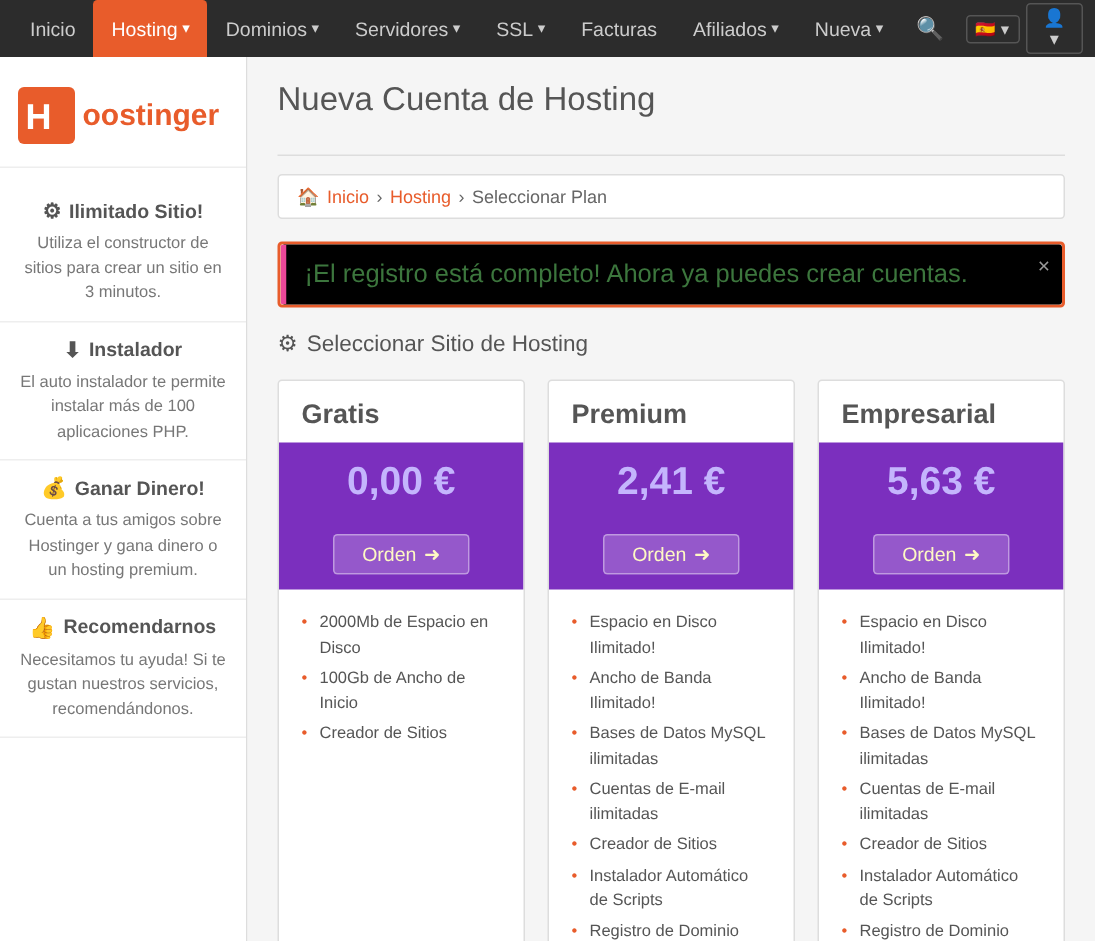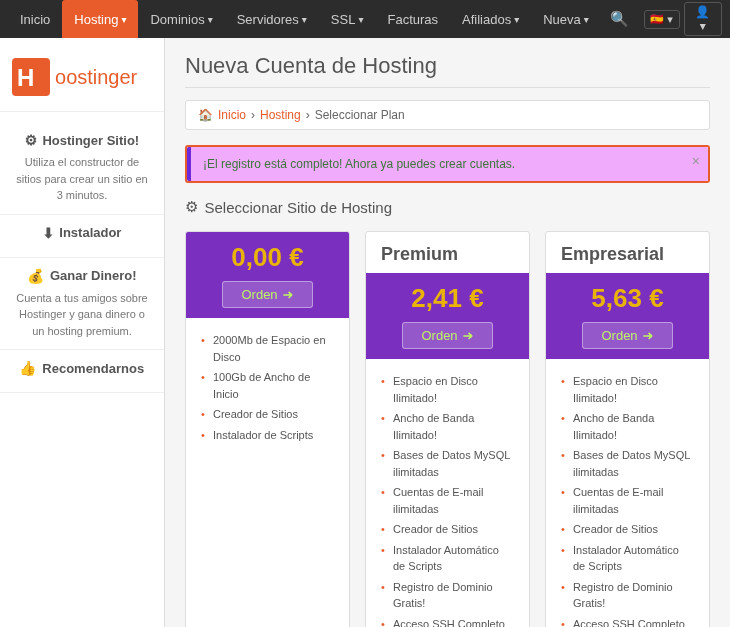--- a/index.html
+++ b/index.html
@@ -87,21 +87,21 @@
       margin-bottom: 10px;
     }
     .logo-icon {
       width: 38px;
       height: 38px;
       margin-right: 5px;
     }
     .logo-text {
       font-size: 20px;
       color: #333;
-      font-weight: normal;
+      font-weight: bold;
     }
     .logo-text span { color: #e85c2b; }
     .sidebar-section {
       padding: 10px 12px;
       text-align: center;
       border-bottom: 1px solid #eee;
     }
     .sidebar-section-title {
       font-size: 13px;
       font-weight: bold;
@@ -123,21 +123,21 @@
     .content {
       flex: 1;
       padding: 15px 20px;
       background: #f5f5f5;
     }
     .page-title {
       font-size: 22px;
       color: #555;
       font-weight: normal;
       margin-bottom: 12px;
-      padding-bottom: 8px;
+      padding-bottom: 24px;
       border-bottom: 1px solid #ddd;
     }
 
     
     .breadcrumb {
       background: #fff;
       border: 1px solid #ddd;
       padding: 7px 12px;
       border-radius: 3px;
       margin-bottom: 15px;
@@ -150,25 +150,25 @@
     .breadcrumb a { color: #e85c2b; text-decoration: none; }
 
     
     .alert-box {
       border: 2px solid #e85c2b;
       border-radius: 3px;
       margin-bottom: 15px;
       position: relative;
     }
     .alert-inner {
-      background: #f0abfc;
-      border-left: 4px solid #6d28d9;
+      background: #000000;
+      border-left: 4px solid #ec4899;
       padding: 10px 30px 10px 12px;
       color: #3c763d;
-      font-size: 12px;
+      font-size: 17px;
       border-radius: 2px;
     }
     .alert-close {
       position: absolute;
       right: 8px;
       top: 6px;
       background: transparent;
       border: none;
       font-size: 14px;
       color: #999;
@@ -203,29 +203,29 @@
       padding: 12px 15px 8px;
       font-weight: bold;
     }
     .plan-price-box {
       background: #7b2fbe;
       padding: 10px 15px;
       text-align: center;
     }
     .plan-price {
       font-size: 26px;
-      color: #eab308;
+      color: #c4b5fd;
       font-weight: bold;
       display: block;
-      margin-bottom: 8px;
+      margin-bottom: 20px;
     }
     .order-btn {
       background: rgba(255,255,255,0.2);
       border: 1px solid rgba(255,255,255,0.4);
-      color: #bef264;
+      color: #fef9c3;
       padding: 5px 18px;
       border-radius: 3px;
       cursor: pointer;
       font-size: 13px;
       display: flex;
       align-items: center;
       gap: 5px;
       margin: 0 auto;
     }
     .plan-features {
@@ -303,45 +303,47 @@
         <text x="5" y="28" font-size="24" font-weight="bold" fill="white">H</text>
       </svg>
       <span class="logo-text">
         <span style="color:#e85c2b">o</span><span>ostinger</span>
       </span>
     </div>
 
     <div class="sidebar-section">
       <div class="sidebar-section-title">
         <span class="sidebar-icon">⚙</span>
-        <span>Hostinger Sitio!</span>
+        <span>Ilimitado Sitio!</span>
       </div>
       <p>Utiliza el constructor de sitios para crear un sitio en 3 minutos.</p>
     </div>
 
     <div class="sidebar-section">
       <div class="sidebar-section-title">
         <span class="sidebar-icon">⬇</span>
         <span>Instalador</span>
       </div>
+      <p>El auto instalador te permite instalar más de 100 aplicaciones PHP.</p>
     </div>
 
     <div class="sidebar-section">
       <div class="sidebar-section-title">
         <span class="sidebar-icon">💰</span>
         <span>Ganar Dinero!</span>
       </div>
       <p>Cuenta a tus amigos sobre Hostinger y gana dinero o un hosting premium.</p>
     </div>
 
     <div class="sidebar-section">
       <div class="sidebar-section-title">
         <span class="sidebar-icon">👍</span>
         <span>Recomendarnos</span>
       </div>
+      <p>Necesitamos tu ayuda! Si te gustan nuestros servicios, recomendándonos.</p>
     </div>
   </aside>
 
   <main class="content">
     <h1 class="page-title">Nueva Cuenta de Hosting</h1>
 
     <div class="breadcrumb">
       <span>🏠</span>
       <a href="#">Inicio</a>
       <span>›</span>
@@ -358,33 +360,33 @@
     </div>
 
     <div class="section-header">
       <span>⚙</span>
       <span>Seleccionar Sitio de Hosting</span>
     </div>
 
     <div class="plans-grid">
 
       <div class="plan-card">
+        <div class="plan-name">Gratis</div>
         <div class="plan-price-box">
           <span class="plan-price">0,00 €</span>
           <button class="order-btn">
             <span>Orden</span>
             <span>➜</span>
           </button>
         </div>
         <div class="plan-features">
           <ul id="gratis-features">
               <li>2000Mb de Espacio en Disco</li>
               <li>100Gb de Ancho de Inicio</li>
               <li>Creador de Sitios</li>
-              <li>Instalador de Scripts</li>
             </ul>
         </div>
       </div>
 
       <div class="plan-card">
         <div class="plan-name">Premium</div>
         <div class="plan-price-box">
           <span class="plan-price">2,41 €</span>
           <button class="order-btn">
             <span>Orden</span>

